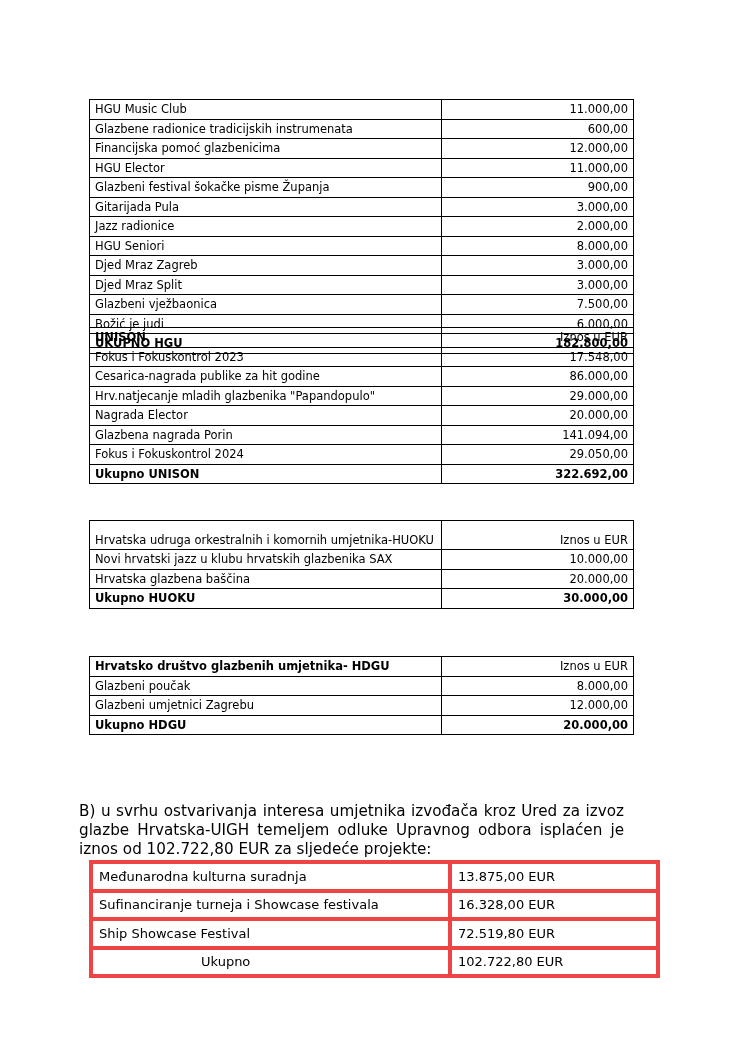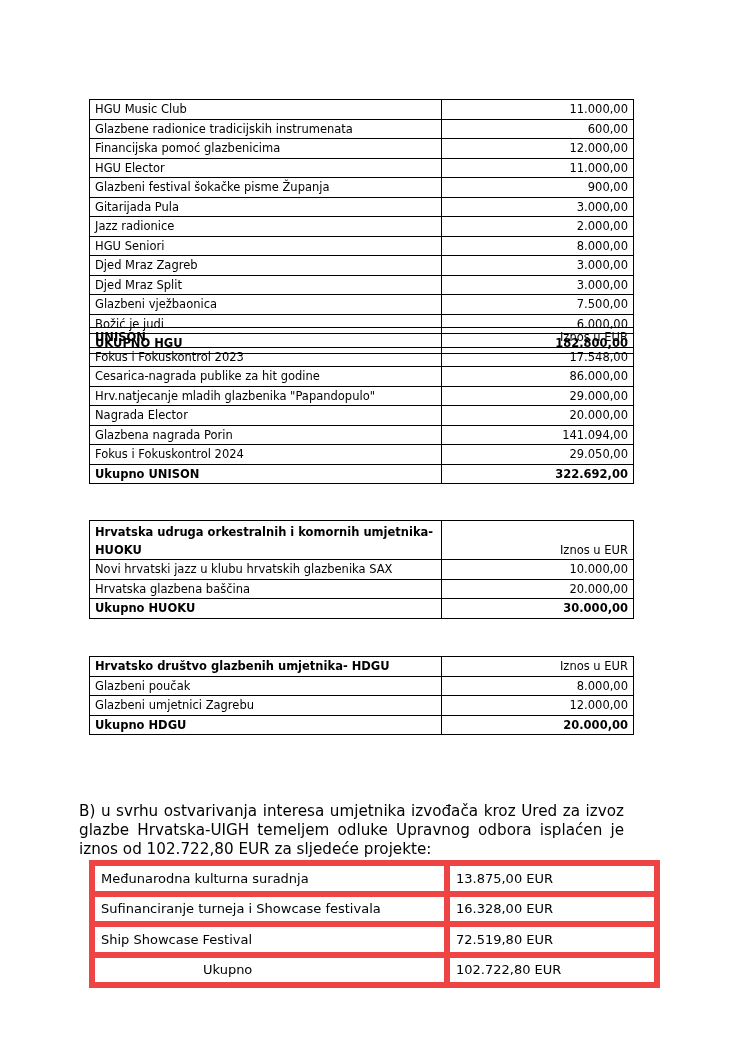--- a/index.html
+++ b/index.html
@@ -3,29 +3,29 @@
 <meta charset="utf-8">
 <style>
   html, body { margin: 0; padding: 0; background: #ffffff; }
   body { width: 749px; height: 1060px; position: relative; font-family: "Liberation Sans", sans-serif; color: #000; }
   table.fin { position: absolute; left: 89px; width: 545px; border-collapse: collapse; font-family: "DejaVu Sans", sans-serif; font-size: 11.5px; }
   table.fin td { border: 1px solid #000; padding: 0 5px; height: 18.5px; line-height: 18px; white-space: nowrap; }
   table.fin td.amt { text-align: right; width: 181px; }
   table.fin tr.total td { font-weight: bold; }
   table.fin tr.head td.title { font-weight: bold; }
   table.fin tr.head2 td { height: auto; }
-  table.fin tr.head2 td.title { font-weight: bold; line-height: 18px; padding-top: 2px; white-space: normal; }
+  table.fin tr.head2 td.title { font-weight: normal; line-height: 18px; padding-top: 10px; white-space: normal; }
   table.fin tr.head2 td.amt { vertical-align: bottom; }
   #t1 { top: 54px; margin-top: 45px; }
   #t2 { top: 327px; }
   #t3 { top: 520px; }
   #t4 { top: 656px; }
   .para { position: absolute; left: 79px; top: 787px; width: 545px; font-family: "DejaVu Sans", sans-serif; font-size: 15.2px; line-height: 19px; text-align: justify; }
   table.exp { position: absolute; left: 89px; top: 860px; width: 571px; border-collapse: collapse; font-family: "DejaVu Sans", sans-serif; font-size: 13px; }
-  table.exp td { border: 6px solid #ef4444; height: 24.5px; padding: 0 6px; white-space: nowrap; }
+  table.exp td { border: 4px solid #ef4444; height: 24.5px; padding: 0 6px; white-space: nowrap; }
   table.exp td.amt { width: 192px; }
   table.exp tr.total td.lbl { padding-left: 108px; }
 </style>
 </head>
 <body>
 
 <table class="fin" id="t1">
   <tbody>
     <tr>
         <td>HGU Music Club</td>

